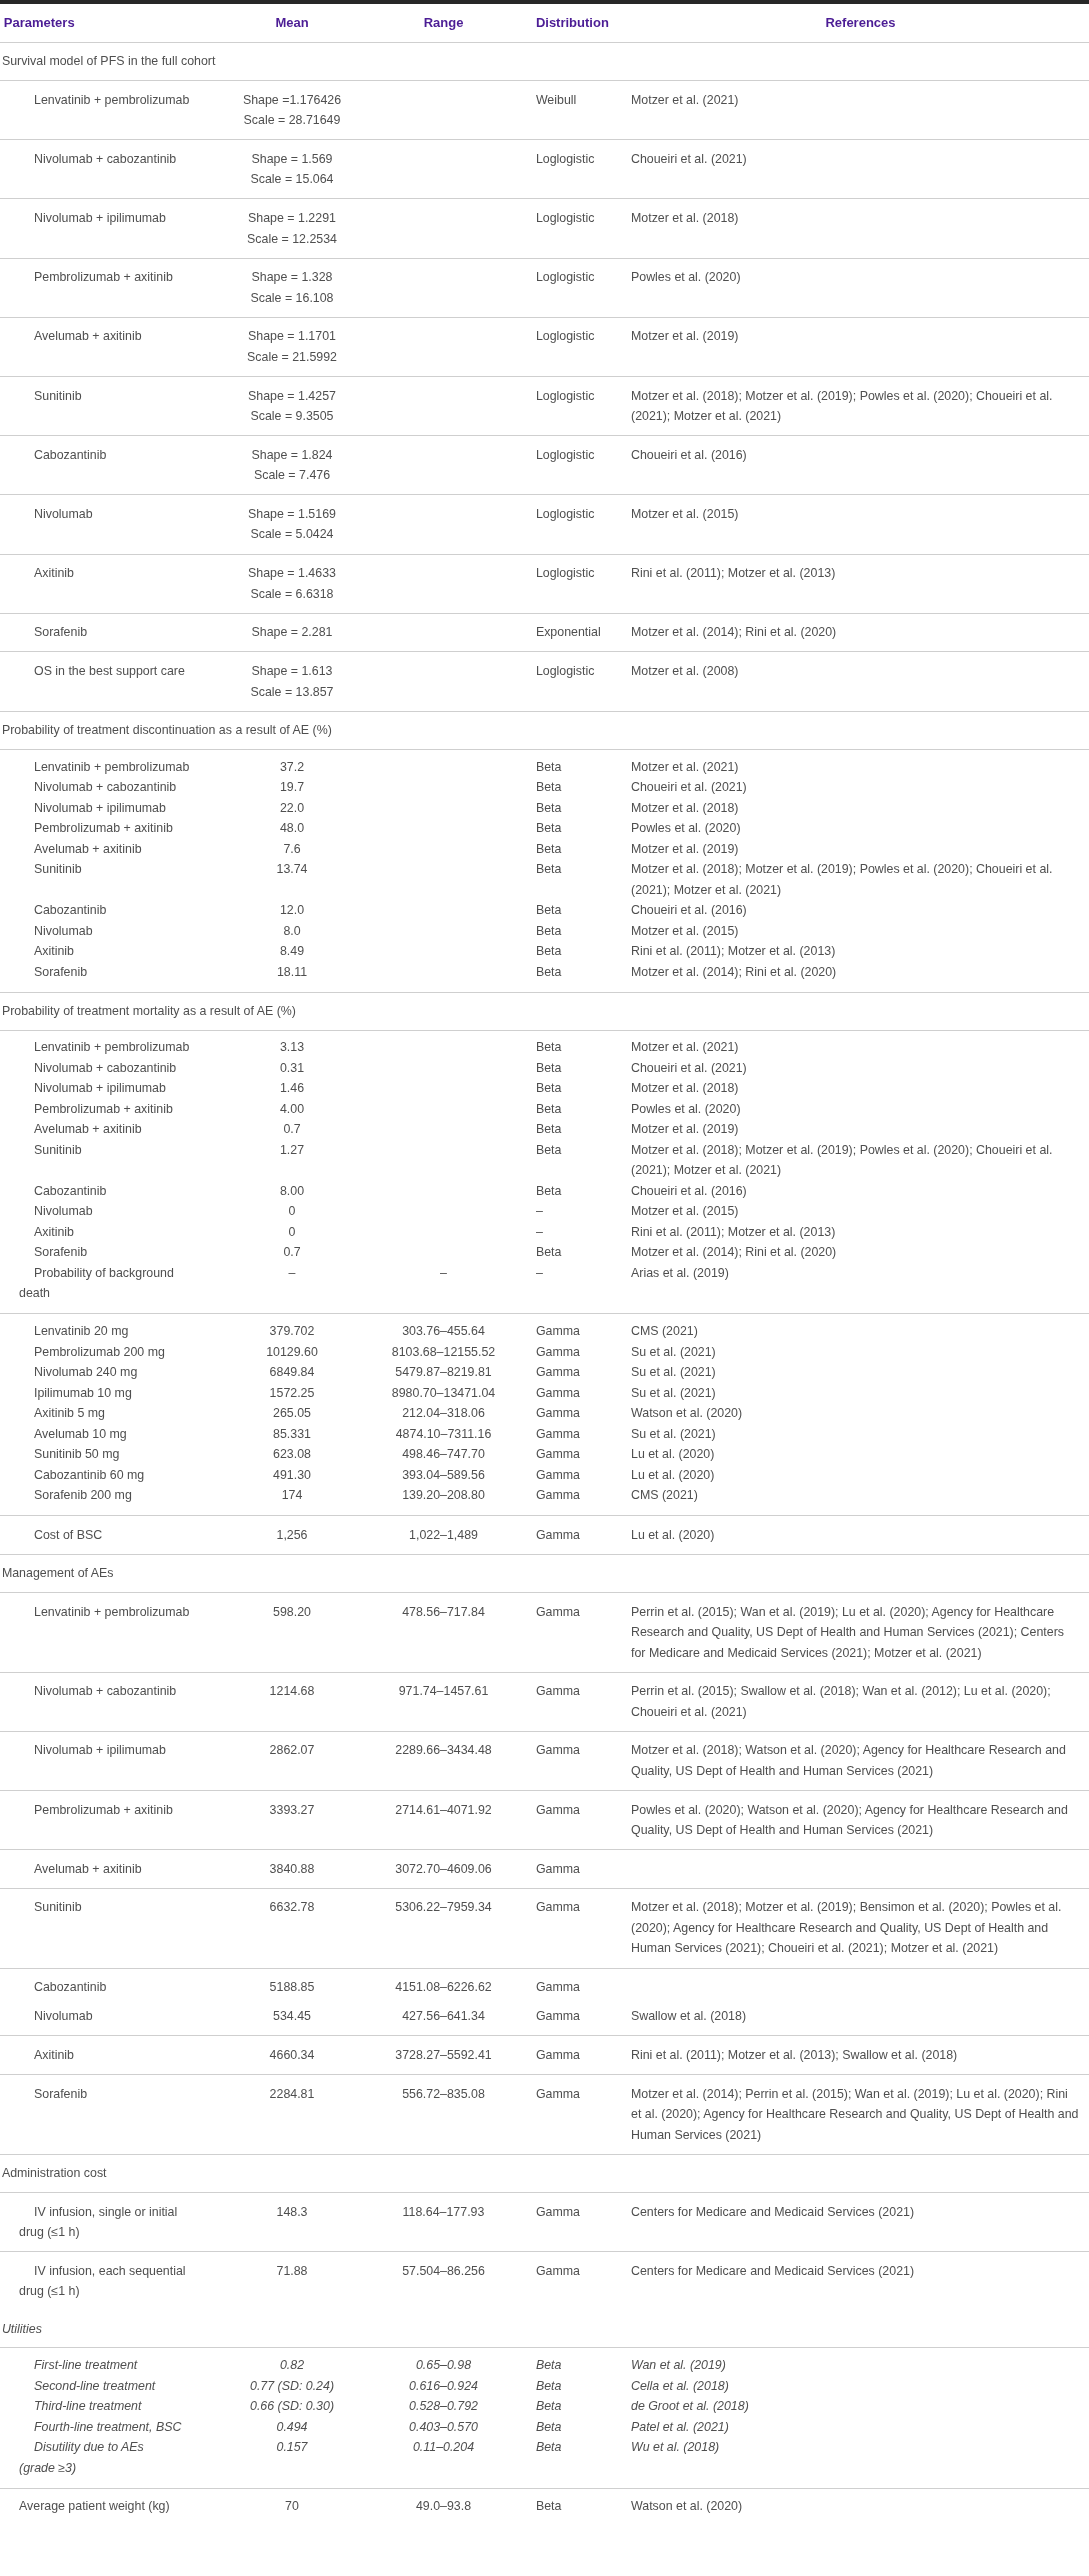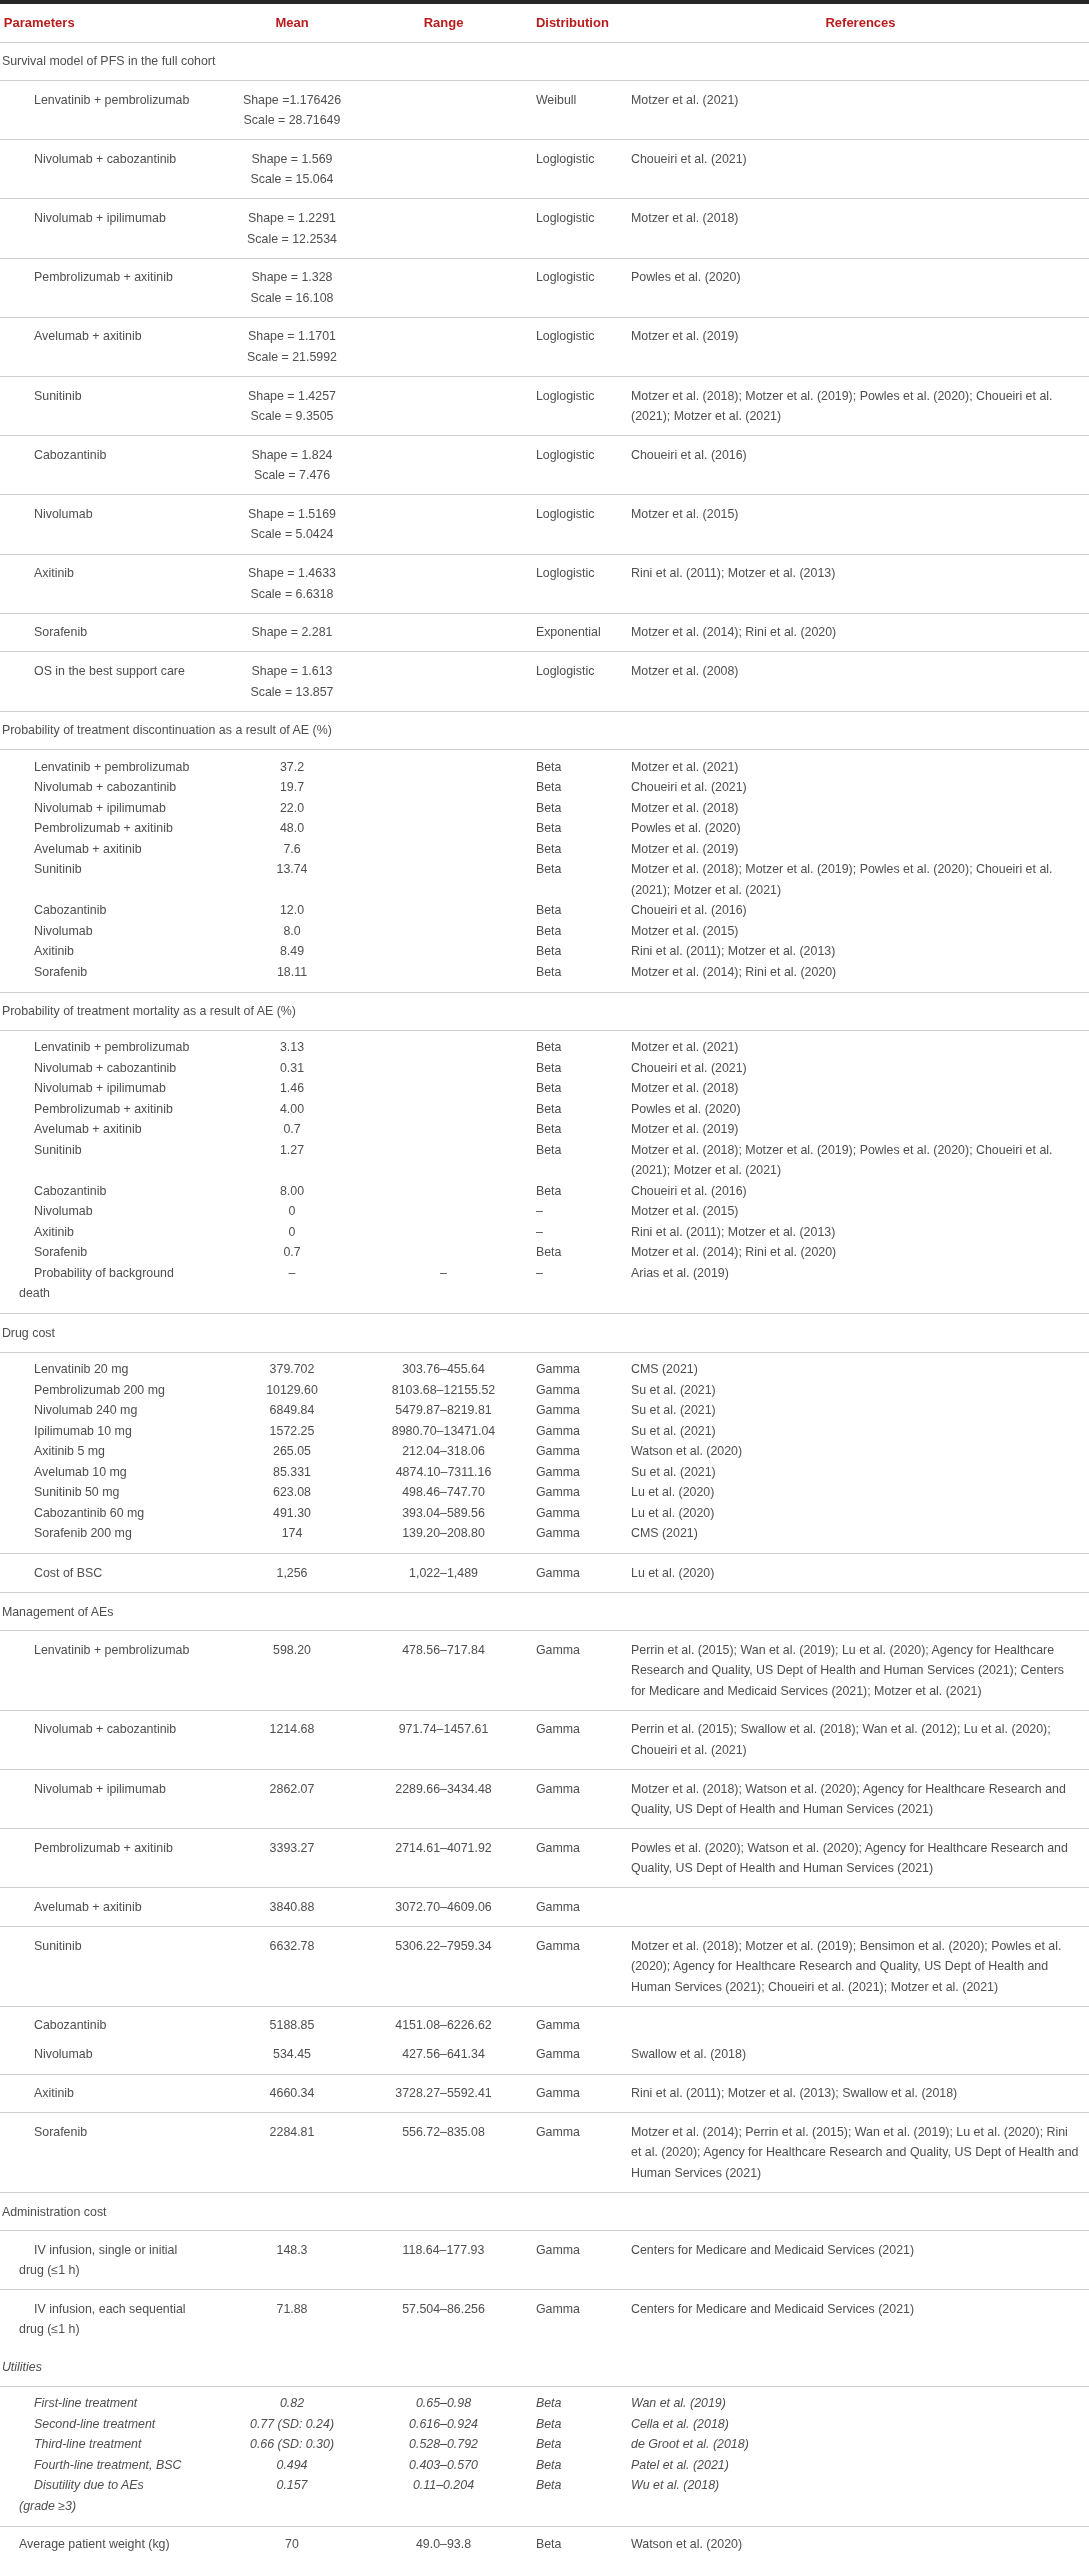--- a/index.html
+++ b/index.html
@@ -17,21 +17,21 @@
   .table {
     width: 1090px;
     border-top: 4.8px solid #272727;
   }
   .grid {
     display: grid;
     grid-template-columns: 231px 122px 181px 97px 1fr;
   }
   .header-row {
     padding: 10.5px 0 11.4px;
-    color: #b91c1c;
+    color: #4c1d95;
     font-weight: bold;
     font-size: 13px;
     line-height: 16px;
   }
   .h-param { padding-left: 3.8px; }
   .h-mean  { text-align: center; }
   .h-range { text-align: center; }
   .h-dist  { padding-left: 1.9px; }
   .h-refs  { text-align: center; }
 
@@ -320,21 +320,20 @@
             <div class="c-param">Probability of background
 death</div>
             <div class="c-mean">–</div>
             <div class="c-range">–</div>
             <div class="c-dist">–</div>
             <div class="c-refs">Arias et al. (2019)</div>
           </div>
         </div>
       </section>
       <section class="sec">
-        <div class="sec-title">Drug cost</div>
         <div class="rows tight">
           <div class="grid row">
             <div class="c-param">Lenvatinib 20 mg</div>
             <div class="c-mean">379.702</div>
             <div class="c-range">303.76–455.64</div>
             <div class="c-dist">Gamma</div>
             <div class="c-refs">CMS (2021)</div>
           </div>
           <div class="grid row">
             <div class="c-param">Pembrolizumab 200 mg</div>

